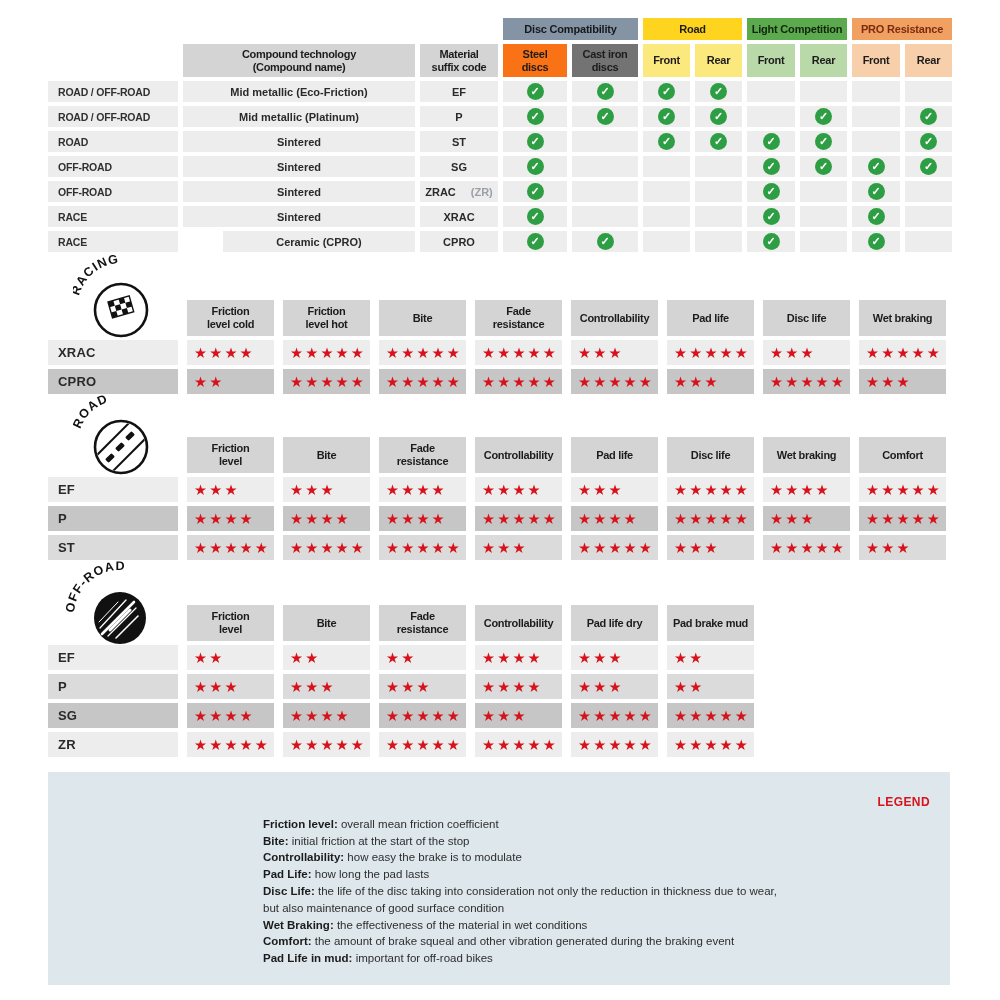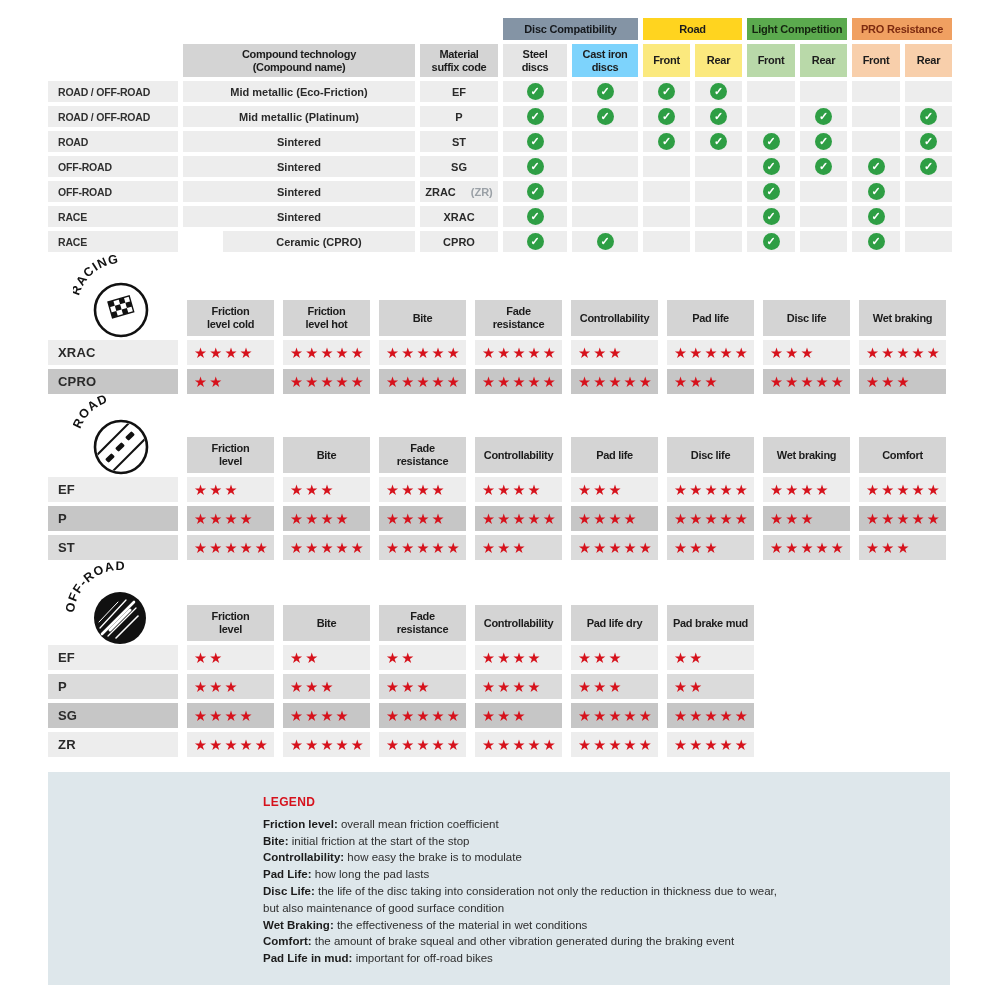--- a/index.html
+++ b/index.html
@@ -35,40 +35,40 @@
          color:var(--star-red);overflow:hidden;white-space:nowrap;}
   .icon-svg{position:absolute;z-index:5;}
   #racing-icon{left:73px;top:252px;}
   #road-icon{left:73px;top:389px;}
   #offroad-icon{left:66px;top:558px;}
   .arc-text{font-family:"Liberation Sans",sans-serif;font-weight:bold;font-size:12.5px;
             letter-spacing:1.1px;fill:#111;}
   #legend{position:absolute;left:48px;top:772px;width:902px;height:213px;background:var(--legend-bg);}
   #legend-inner{padding:22px 20px 0 215px;font-size:11.5px;line-height:16.8px;color:#2e2e2e;}
   #legend-title{color:var(--star-red);font-weight:bold;font-size:12px;letter-spacing:.4px;
-                margin-bottom:5px;}
+                margin-bottom:5px;text-align:right;}
   #legend-inner b{color:#1b1b1b;}
 </style>
 </head>
 <body>
 
 <div id="page">
 
   <div id="compat-grid" class="grid">
       <div class="group" style="grid-area: 1 / 4 / auto / span 2; background: rgb(132, 148, 165); color: rgb(21, 24, 28);">Disc Compatibility</div>
       <div class="group" style="grid-area: 1 / 6 / auto / span 2; background: rgb(255, 212, 31); color: rgb(28, 28, 28);">Road</div>
       <div class="group" style="grid-area: 1 / 8 / auto / span 2; background: rgb(91, 170, 78); color: rgb(20, 36, 15);">Light Competition</div>
       <div class="group" style="grid-area: 1 / 10 / auto / span 2; background: rgb(240, 160, 97); color: rgb(125, 43, 16);">PRO Resistance</div>
       <div class="hdr" style="grid-area: 2 / 2;">Compound technology
 (Compound name)</div>
       <div class="hdr" style="grid-area: 2 / 3;">Material
 suffix code</div>
-      <div class="hdr" style="grid-area: 2 / 4; background: #e5e5e5;">Steel
+      <div class="hdr" style="grid-area: 2 / 4; background: #f97316;">Steel
 discs</div>
-      <div class="hdr" style="grid-area: 2 / 5; background: #7dd3fc;">Cast iron
+      <div class="hdr" style="grid-area: 2 / 5; background: #737373;">Cast iron
 discs</div>
       <div class="hdr" style="grid-area: 2 / 6; background: rgb(251, 233, 126);">Front</div>
       <div class="hdr" style="grid-area: 2 / 7; background: rgb(251, 233, 126);">Rear</div>
       <div class="hdr" style="grid-area: 2 / 8; background: rgb(185, 217, 169);">Front</div>
       <div class="hdr" style="grid-area: 2 / 9; background: rgb(185, 217, 169);">Rear</div>
       <div class="hdr" style="grid-area: 2 / 10; background: rgb(248, 207, 171);">Front</div>
       <div class="hdr" style="grid-area: 2 / 11; background: rgb(248, 207, 171);">Rear</div>
       <div class="cellc use-cell rowbg" style="grid-area: 3 / 1;">ROAD / OFF-ROAD</div>
       <div class="cellc comp-cell rowbg" style="grid-area: 3 / 2;">Mid metallic (Eco-Friction)</div>
       <div class="cellc code-cell rowbg" style="grid-area: 3 / 3;">

